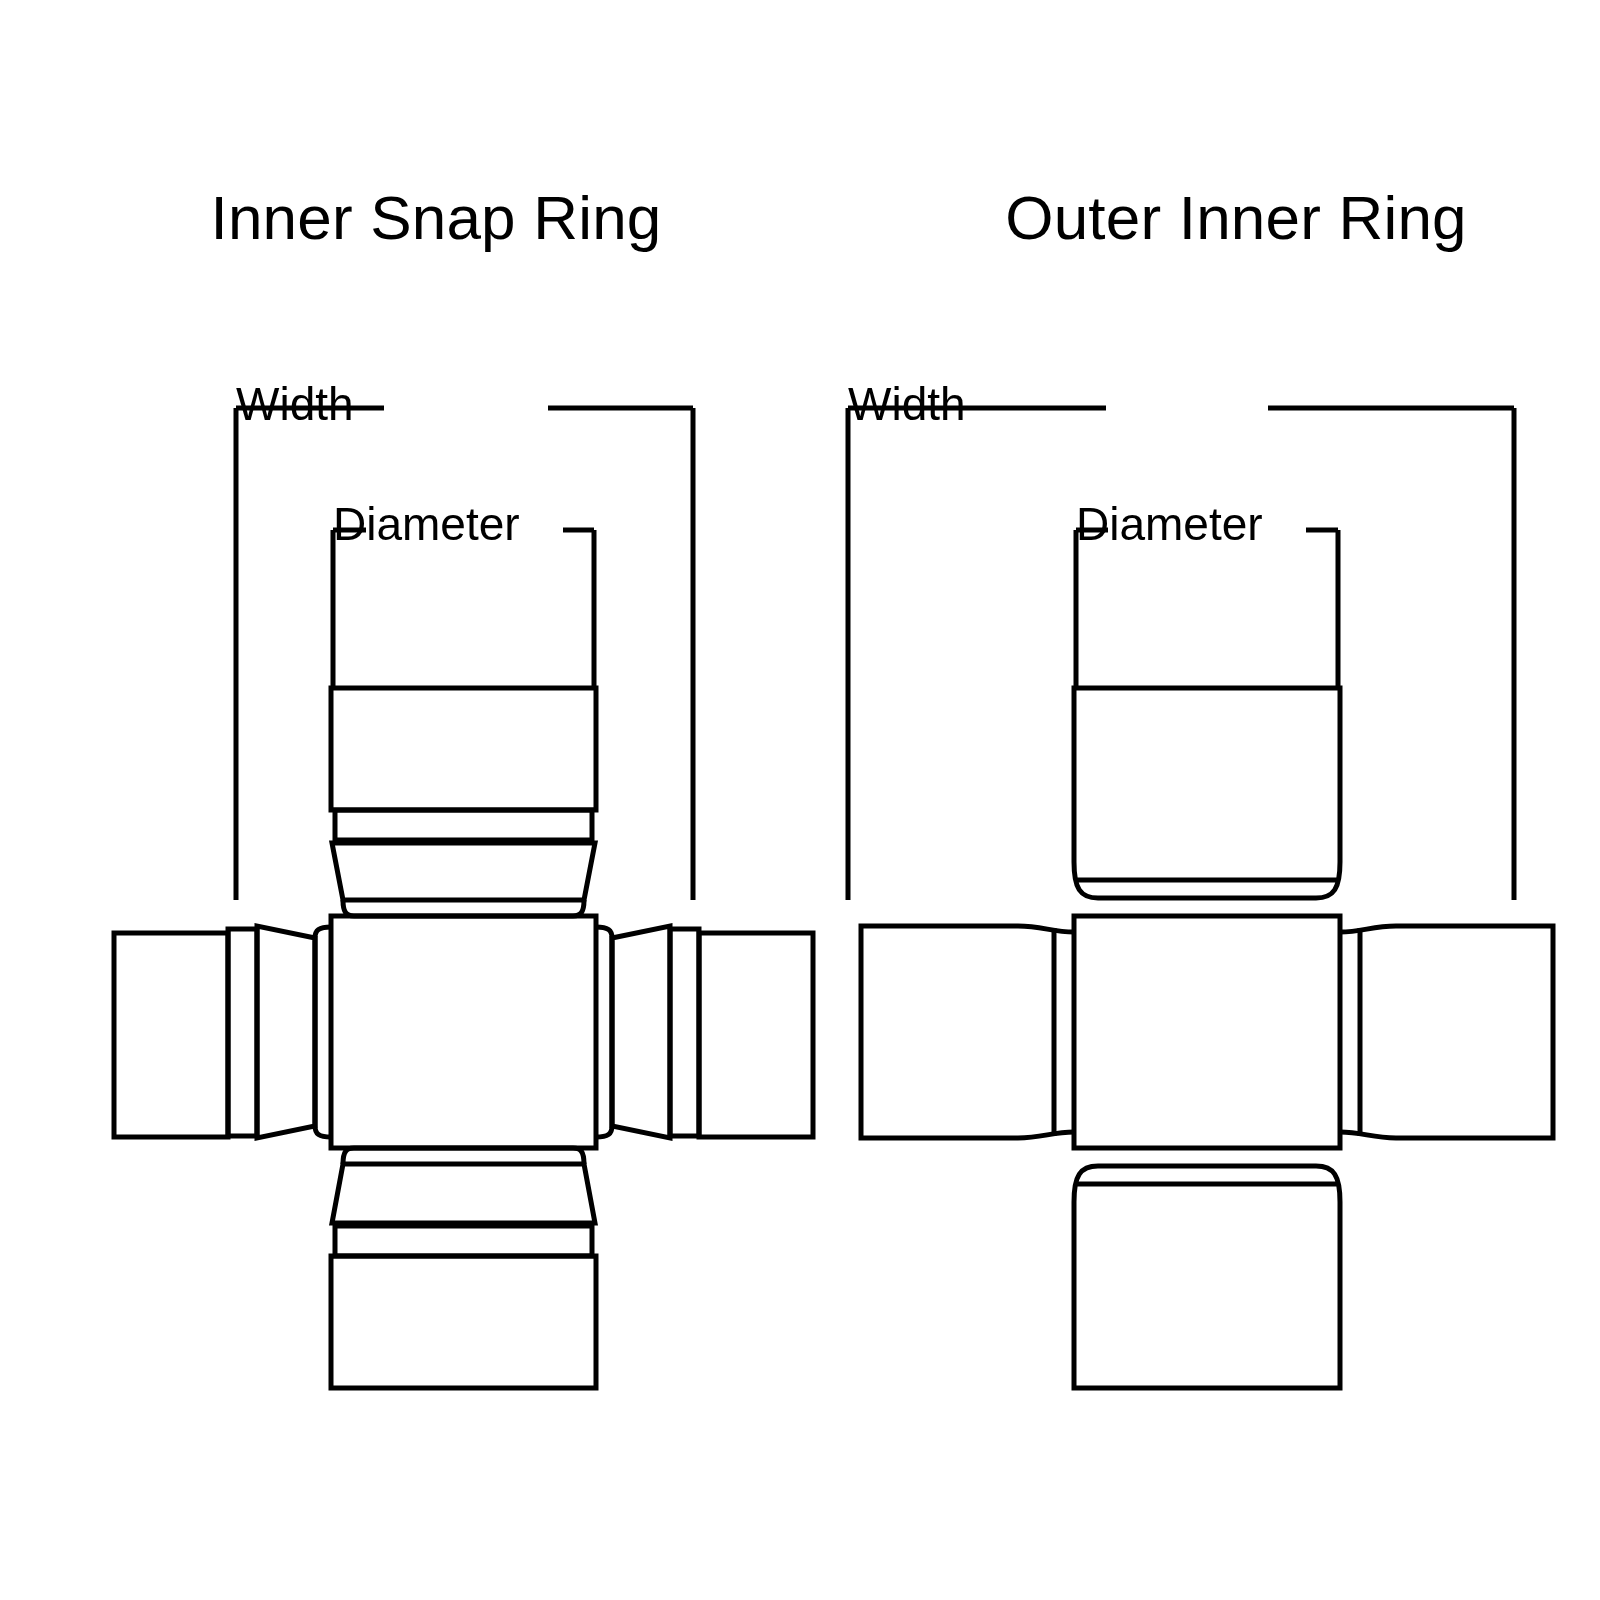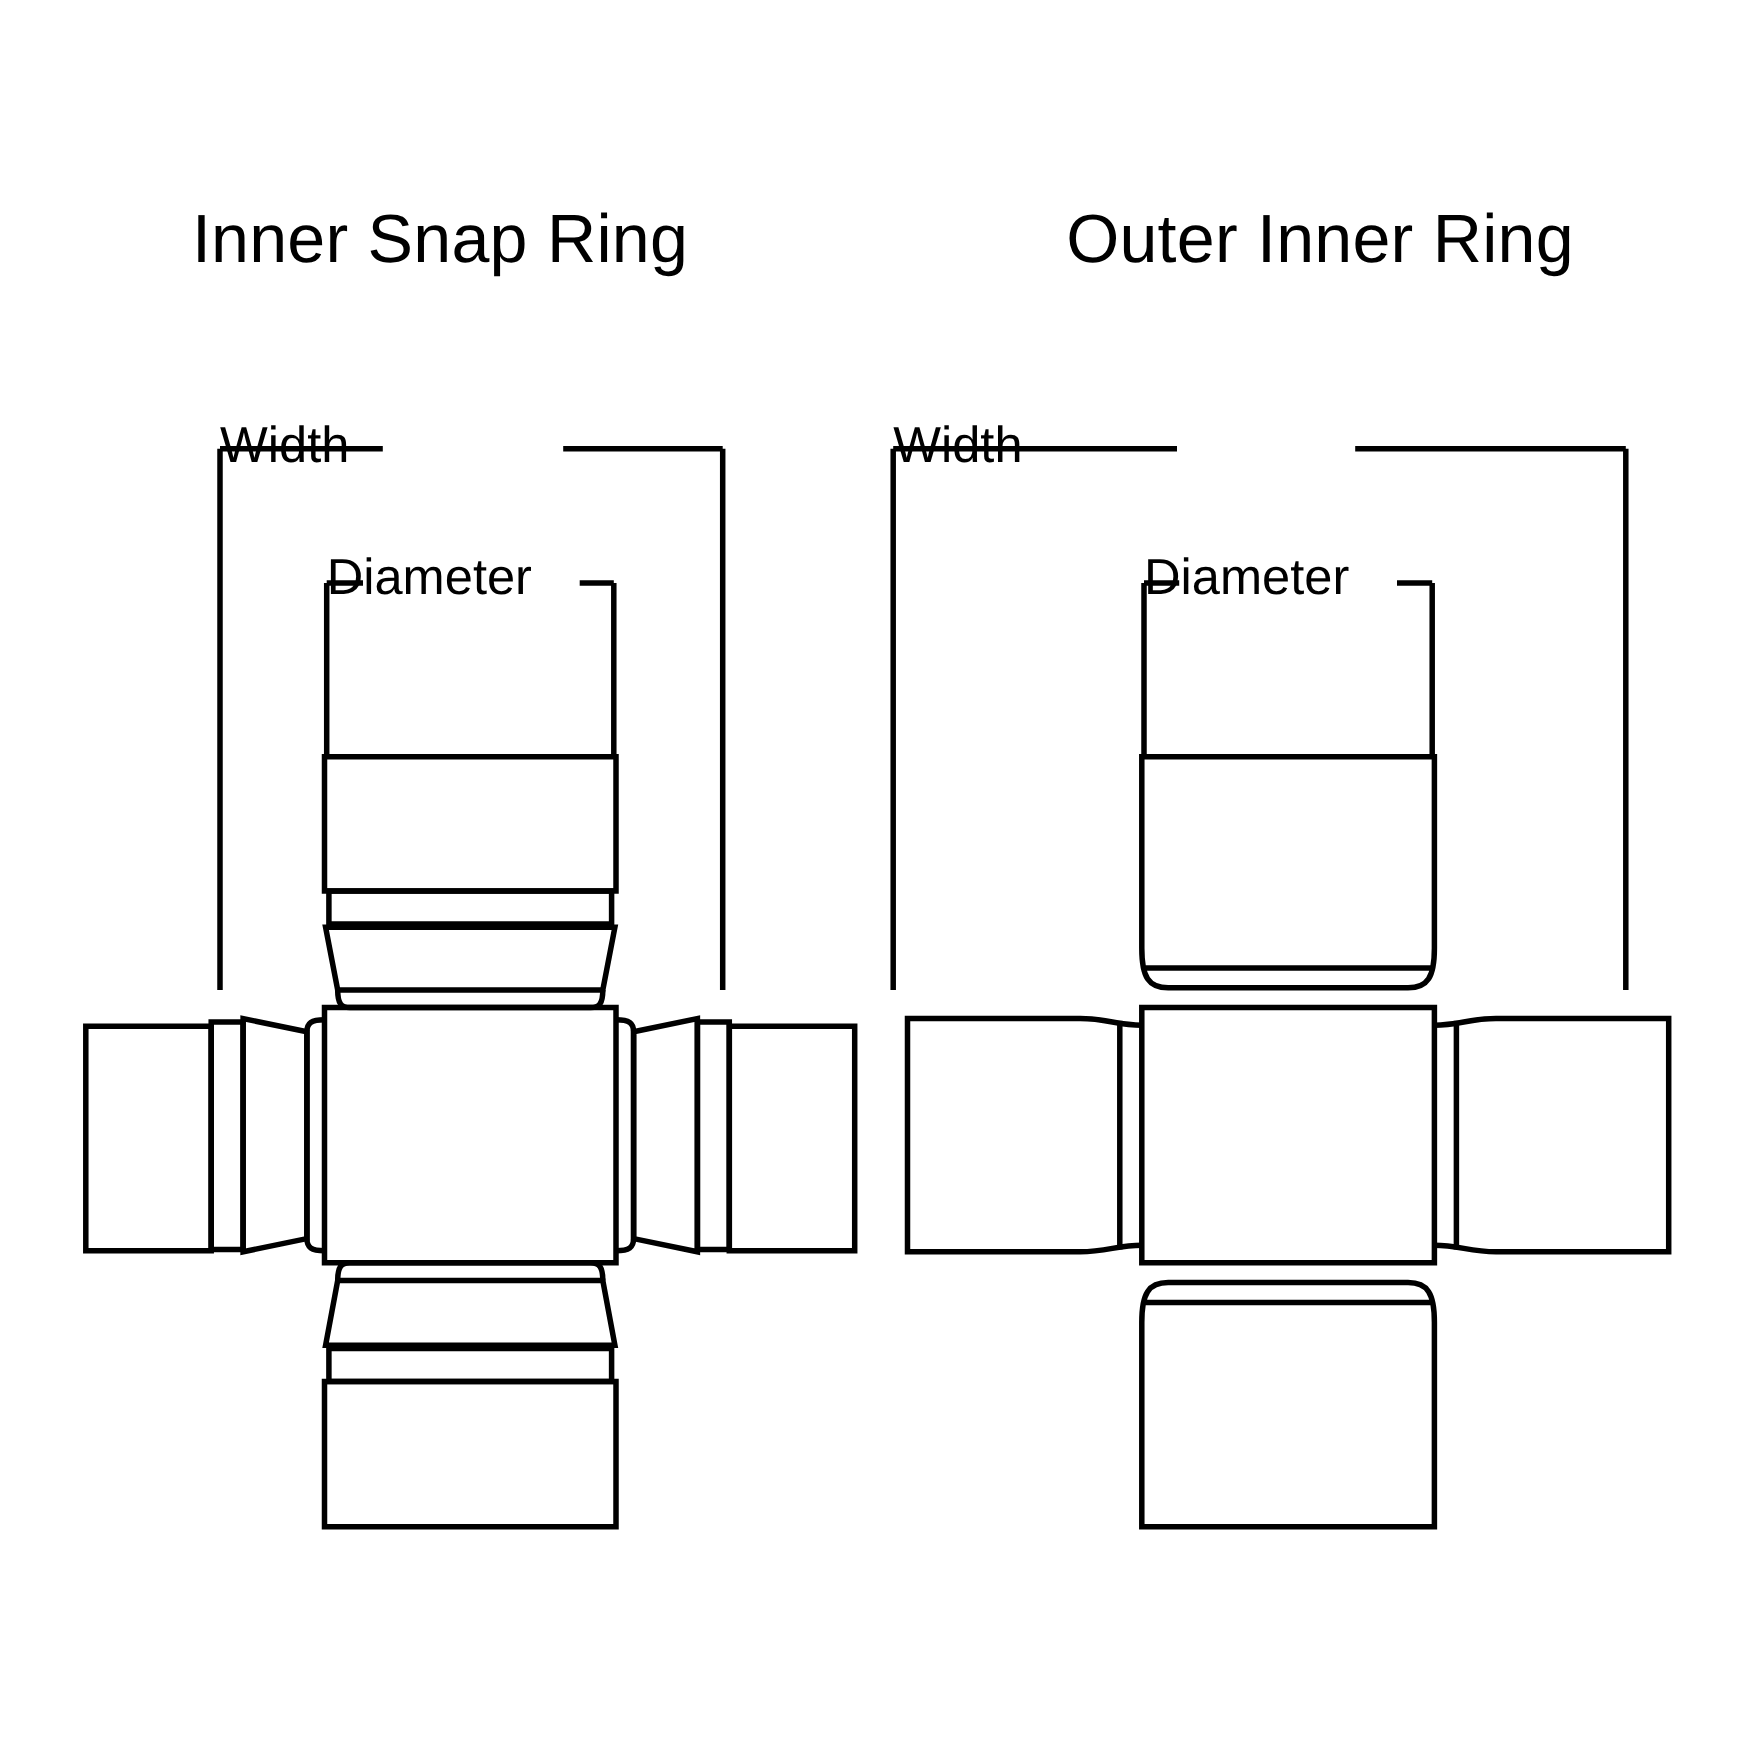--- a/index.html
+++ b/index.html
@@ -18,20 +18,21 @@
     position: relative;
     width: 1600px;
     height: 1600px;
     background: #ffffff;
   }
   .panel {
     position: absolute;
     top: 0;
     width: 800px;
     height: 1193px;
+    margin-left: 36px;
   }
   #panel-left  { left: 0; }
   #panel-right { left: 800px; }
 
   .panel-title {
     position: absolute;
     top: 182px;
     left: 0;
     width: 800px;
     text-align: center;

